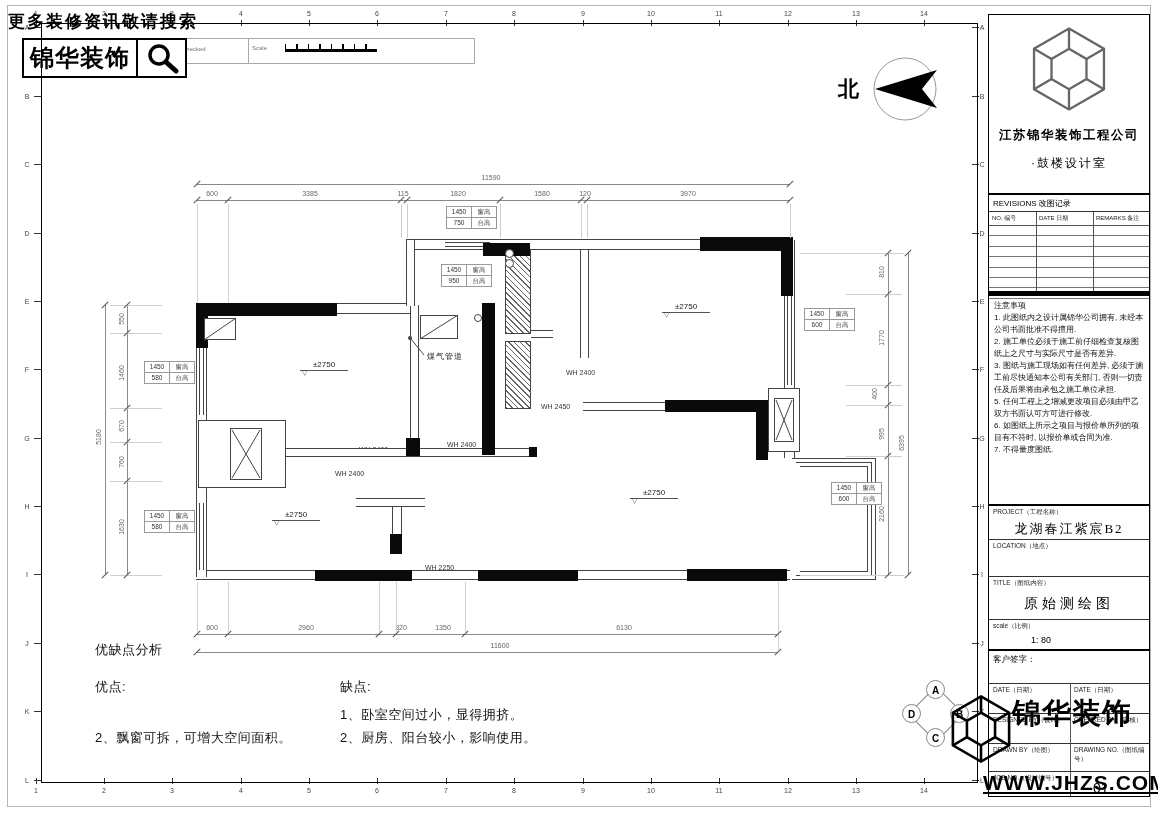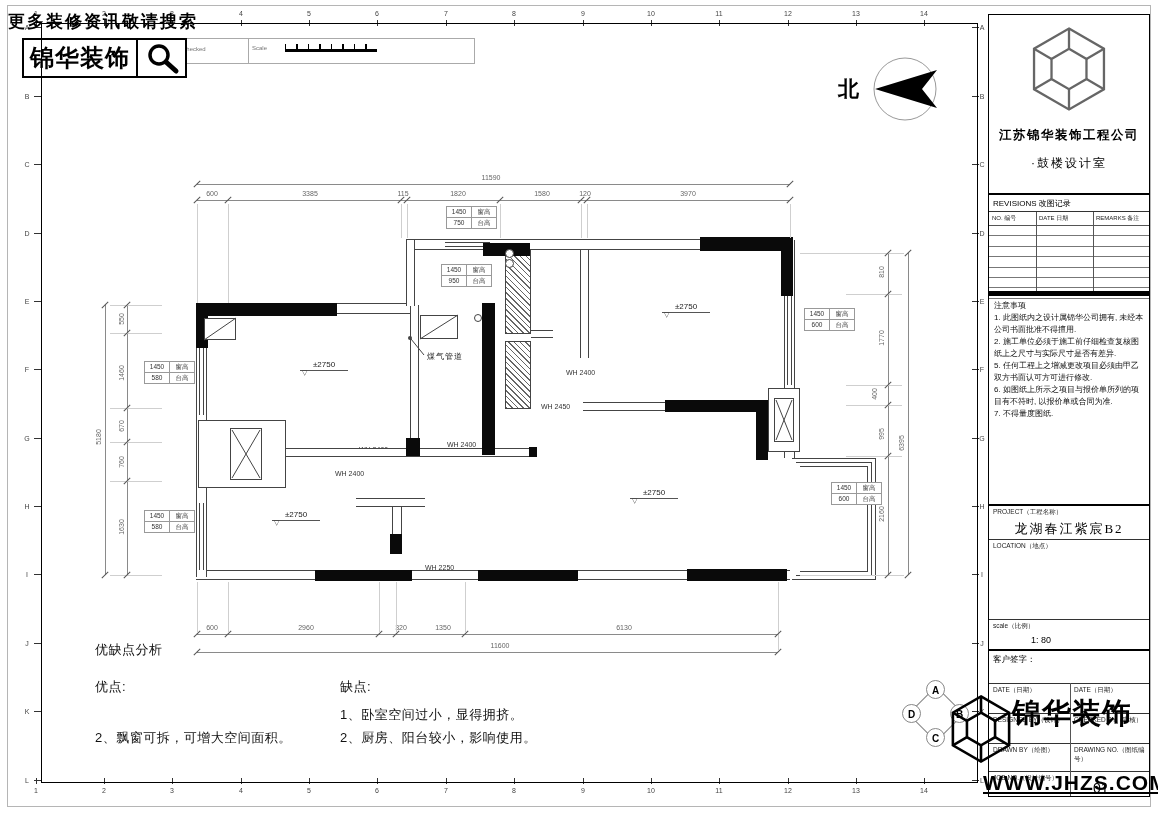--- a/index.html
+++ b/index.html
@@ -283,31 +283,36 @@
       <div class="rev-row"></div>
       <div class="rev-col" style="left:47px;top:0;height:80px;"></div>
       <div class="rev-col" style="left:104px;top:0;height:80px;"></div>
     </div>
     <div class="tb-sec" style="top:276px;height:5px;background:#000;"></div>
 
     <div class="tb-sec" id="tb-notes" style="top:281px;height:208px;">
       <p>注意事项</p>
       <p>1. 此图纸内之设计属锦华公司拥有, 未经本公司书面批准不得擅用.</p>
       <p>2. 施工单位必须于施工前仔细检查复核图纸上之尺寸与实际尺寸是否有差异.</p>
+      <p>3. 图纸与施工现场如有任何差异, 必须于施工前尽快通知本公司有关部门, 否则一切责任及后果将由承包之施工单位承担.</p>
       <p>5. 任何工程上之增减更改项目必须由甲乙双方书面认可方可进行修改.</p>
       <p>6. 如图纸上所示之项目与报价单所列的项目有不符时, 以报价单或合同为准.</p>
       <p>7. 不得量度图纸.</p>
     </div>
 
     <div class="tb-sec" style="top:489px;height:35px;border-top:2px solid #000;">
       <span class="row-lbl" style="position:absolute;left:4px;top:2px;">PROJECT（工程名称）</span>
       <div class="tb-value-serif" style="position:absolute;left:0;top:14px;width:100%;text-align:center;font-size:13px;letter-spacing:2px;">龙湖春江紫宸B2</div>
     </div>
     <div class="tb-sec tb-box" style="top:524px;height:37px;">
       <span class="row-lbl" style="position:absolute;left:4px;top:2px;">LOCATION（地点）</span>
+    </div>
+    <div class="tb-sec tb-box" style="top:561px;height:43px;">
+      <span class="row-lbl" style="position:absolute;left:4px;top:2px;">TITLE（图纸内容）</span>
+      <div class="tb-value-serif" style="position:absolute;left:0;top:18px;width:100%;text-align:center;font-size:14px;letter-spacing:4px;">原始测绘图</div>
     </div>
     <div class="tb-sec tb-box" style="top:604px;height:30px;">
       <span class="row-lbl" style="position:absolute;left:4px;top:2px;">scale（比例）</span>
       <span style="position:absolute;left:42px;top:15px;font-size:9px;">1: 80</span>
     </div>
     <div class="tb-sec" style="top:634px;height:34px;border-top:2px solid #000;">
       <span style="position:absolute;left:4px;top:3px;font-size:8.5px;">客户签字：</span>
     </div>
     <div class="tb-sec tb-box" style="top:668px;height:30px;">
       <span class="row-lbl" style="position:absolute;left:4px;top:2px;">DATE（日期）</span>

